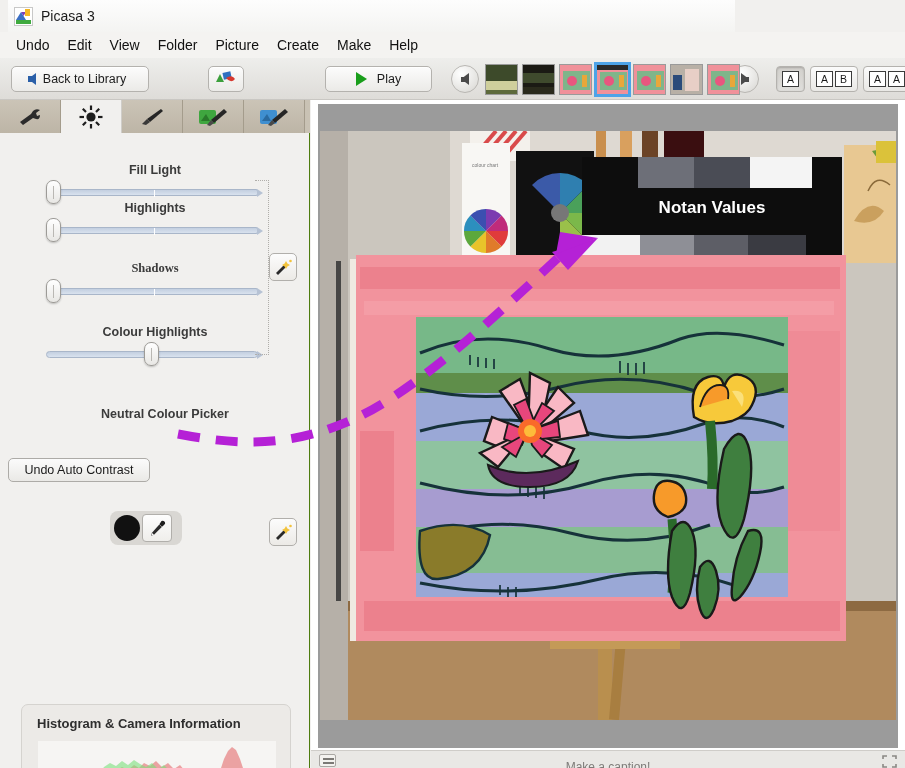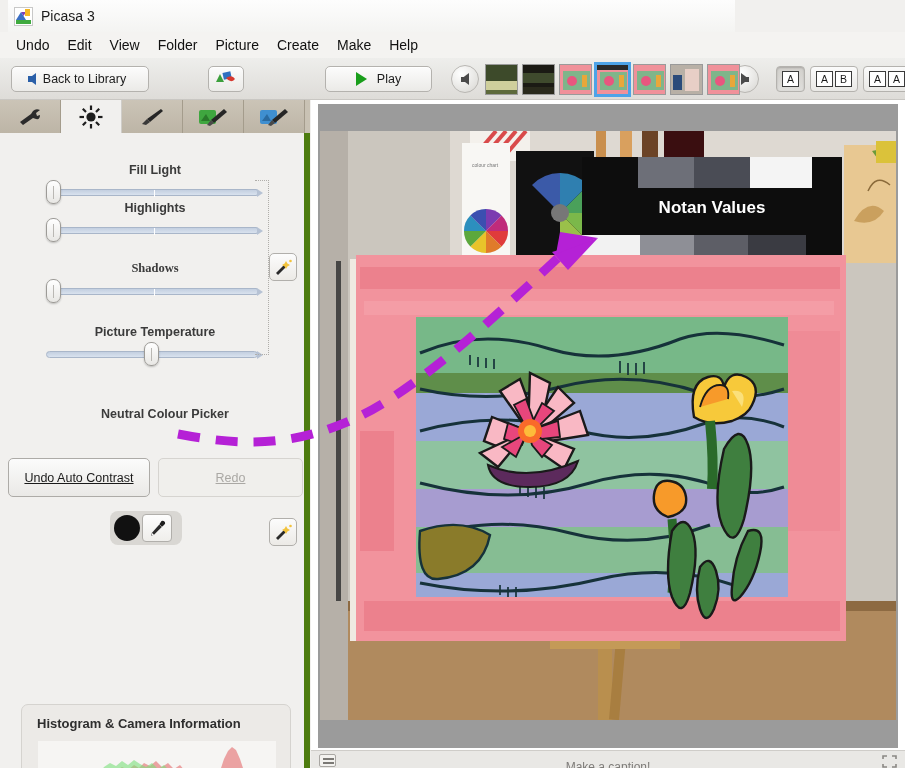--- a/index.html
+++ b/index.html
@@ -82,21 +82,21 @@
   }
   .vt-btn.active { background: linear-gradient(to bottom,#d2d0cc,#dfdedb); box-shadow: 0 1px 2px rgba(0,0,0,.2) inset; }
   .vt-cell {
     width:17px;height:16px;border:1px solid #3b3b3b;background:#fff;
     font-size:10.5px;color:#1a1a1a;display:flex;align-items:center;justify-content:center;
   }
 
   
   #left-panel {
     position:absolute; left:0; top:100px; width:310px; height:668px;
-    background:#f1f0ee; border-right:6px solid #4d7c0f;
+    background:#f1f0ee; border-right:1px solid #4d7c0f;
   }
   #tabstrip { position:absolute; left:0; top:0; width:310px; height:33px; background:#c9c2b4; display:flex; }
   .tab {
     width:61px; height:33px; display:flex; align-items:center; justify-content:center;
     background: linear-gradient(to bottom,#cbc4b7,#bdb5a6);
     border-right:1px solid #a49c8c; cursor:pointer; position:relative;
   }
   .tab.active { background:#f1f0ee; border-right:1px solid #cfcdc9; }
 
   .panel-body { position:absolute; left:0; top:33px; width:310px; height:635px; }
@@ -133,23 +133,23 @@
     position:absolute; left:110px; top:411px; width:72px; height:34px;
     background:#d9d7d3; border-radius:8px; display:flex; align-items:center; gap:2px; padding:0 4px;
   }
   .swatch-black { width:26px;height:26px;border-radius:50%;background:#111; }
   .eyedrop-btn {
     width:30px;height:28px;border-radius:4px;background:linear-gradient(to bottom,#fdfdfd,#efeeeb);
     border:1px solid #b1afab;display:flex;align-items:center;justify-content:center;cursor:pointer;
   }
 
   .panel-btn {
-    position:absolute; height:39px; border-radius:5px;
+    position:absolute; height:24px; border-radius:5px;
     background: linear-gradient(to bottom,#fbfbfb,#eae9e6); border:1px solid #adaba7;
-    display:flex;align-items:center;justify-content:center;font-size:12.5px;color:#1a1a1a;cursor:pointer;text-decoration:underline;
+    display:flex;align-items:center;justify-content:center;font-size:12.5px;color:#1a1a1a;cursor:pointer;
   }
   .panel-btn.disabled { color:#aaa8a4; border-color:#d6d4d0; background:#f0efec; cursor:default; }
 
   
   #hist-panel {
     position:absolute; left:21px; top:604px; width:270px; height:164px;
     background:#eceae7; border:1px solid #d5d3cf; border-radius:7px;
   }
   #hist-title { position:absolute; left:15px; top:11px; font-size:13px; font-weight:bold; color:#2e2e2e; }
   #hist-graph { position:absolute; left:16px; top:36px; width:238px; height:63px; background:#f6f5f3; }
@@ -372,21 +372,21 @@
       </div>
 
       <div class="slider-label" style="margin-top:22px;font-family:Liberation Serif, serif;">Shadows</div>
       <div class="slider-row">
         <div class="track">
             <div class="tick"></div>
           </div>
         <div class="knob" style="left:46px;"></div>
       </div>
 
-      <div class="slider-label" style="margin-top:25px;">Picture Temperature</div>
+      <div class="slider-label" style="margin-top:25px;">Colour Highlights</div>
       <div class="slider-row">
         <div class="track" style="left:46px;right:52px;border-radius:4px;"></div>
         <div class="knob" style="left:144px;"></div>
       </div>
 
       <div class="bracket" style="left:255px; top:47px; width:14px; height:175px;"></div>
       <div class="wand-btn" style="left:269px; top:120px;">
         <svg width="19" height="19" viewBox="0 0 19 19">
           <path d="M2 17 L11 8 L13 10 L4 19 Z" fill="#2a2a2a" transform="translate(0,-2)"></path>
           <path d="M12 3 l1.4 2.6 L16 7 l-2.6 1.4 L12 11 l-1.4-2.6 L8 7 l2.6-1.4 Z" fill="#f2c33c"></path>
@@ -410,21 +410,20 @@
 
     <div class="wand-btn" style="left:269px; top:418px;">
       <svg width="19" height="19" viewBox="0 0 19 19">
         <path d="M2 17 L11 8 L13 10 L4 19 Z" fill="#2a2a2a" transform="translate(0,-2)"></path>
         <path d="M12 3 l1.4 2.6 L16 7 l-2.6 1.4 L12 11 l-1.4-2.6 L8 7 l2.6-1.4 Z" fill="#f2c33c"></path>
         <circle cx="16.5" cy="3" r="1.3" fill="#f2c33c"></circle>
       </svg>
     </div>
 
     <div class="panel-btn" style="left:8px; top:358px; width:142px;">Undo Auto Contrast</div>
-    <div class="panel-btn disabled" style="left:158px; top:358px; width:145px;">Redo</div>
 
     <div id="hist-panel">
       <div id="hist-title">Histogram &amp; Camera Information</div>
       <div id="hist-graph">
         <svg width="238" height="63" viewBox="0 0 238 63" preserveAspectRatio="none">
           <rect width="238" height="63" fill="#f6f5f3"></rect>
           <path d="M2,63 L3,40 L6,50 L9,44 L13,52 L17,47 L21,55 L26,50 L31,53 L36,48 L42,50 L48,45 L54,47 L60,40 L66,33 L72,28 L78,30 L84,26 L90,29 L96,24 L101,27 L106,22 L112,25 L118,20 L124,26 L130,22 L136,28 L142,24 L148,31 L154,38 L160,45 L166,52 L172,56 L178,44 L182,30 L186,18 L190,10 L194,6 L198,9 L202,18 L206,30 L210,42 L214,52 L218,58 L222,61 L232,62 L236,40 L237,63 Z" fill="#e88b8b" opacity="0.78"></path>
           <path d="M2,63 L4,45 L8,48 L12,40 L16,46 L20,38 L25,44 L30,42 L36,46 L42,44 L48,40 L54,38 L60,34 L66,26 L72,22 L78,25 L84,20 L90,24 L96,19 L102,23 L108,26 L114,22 L120,28 L126,24 L132,30 L138,27 L144,34 L150,40 L156,46 L162,52 L168,56 L174,59 L180,61 L190,62 L238,63 Z" fill="#7be07b" opacity="0.6"></path>
           <path d="M2,63 L4,42 L8,52 L12,46 L16,54 L20,44 L24,50 L28,43 L33,48 L38,44 L44,48 L50,45 L56,46 L62,42 L68,38 L74,34 L80,36 L86,32 L92,35 L98,30 L104,33 L110,28 L116,32 L122,27 L128,33 L134,29 L140,35 L146,33 L152,38 L158,42 L164,48 L170,53 L176,57 L182,60 L190,62 L238,63 Z" fill="#8b8be8" opacity="0.6"></path>
           <path d="M2,63 L4,50 L9,56 L14,52 L19,57 L24,53 L30,56 L36,52 L42,54 L48,50 L54,52 L60,46 L66,42 L72,40 L78,43 L84,38 L90,41 L96,36 L102,39 L108,34 L114,38 L120,33 L126,38 L132,34 L138,40 L144,38 L150,43 L156,48 L162,53 L168,57 L174,60 L180,62 L238,63 Z" fill="#3a3a3a" opacity="0.85"></path>

